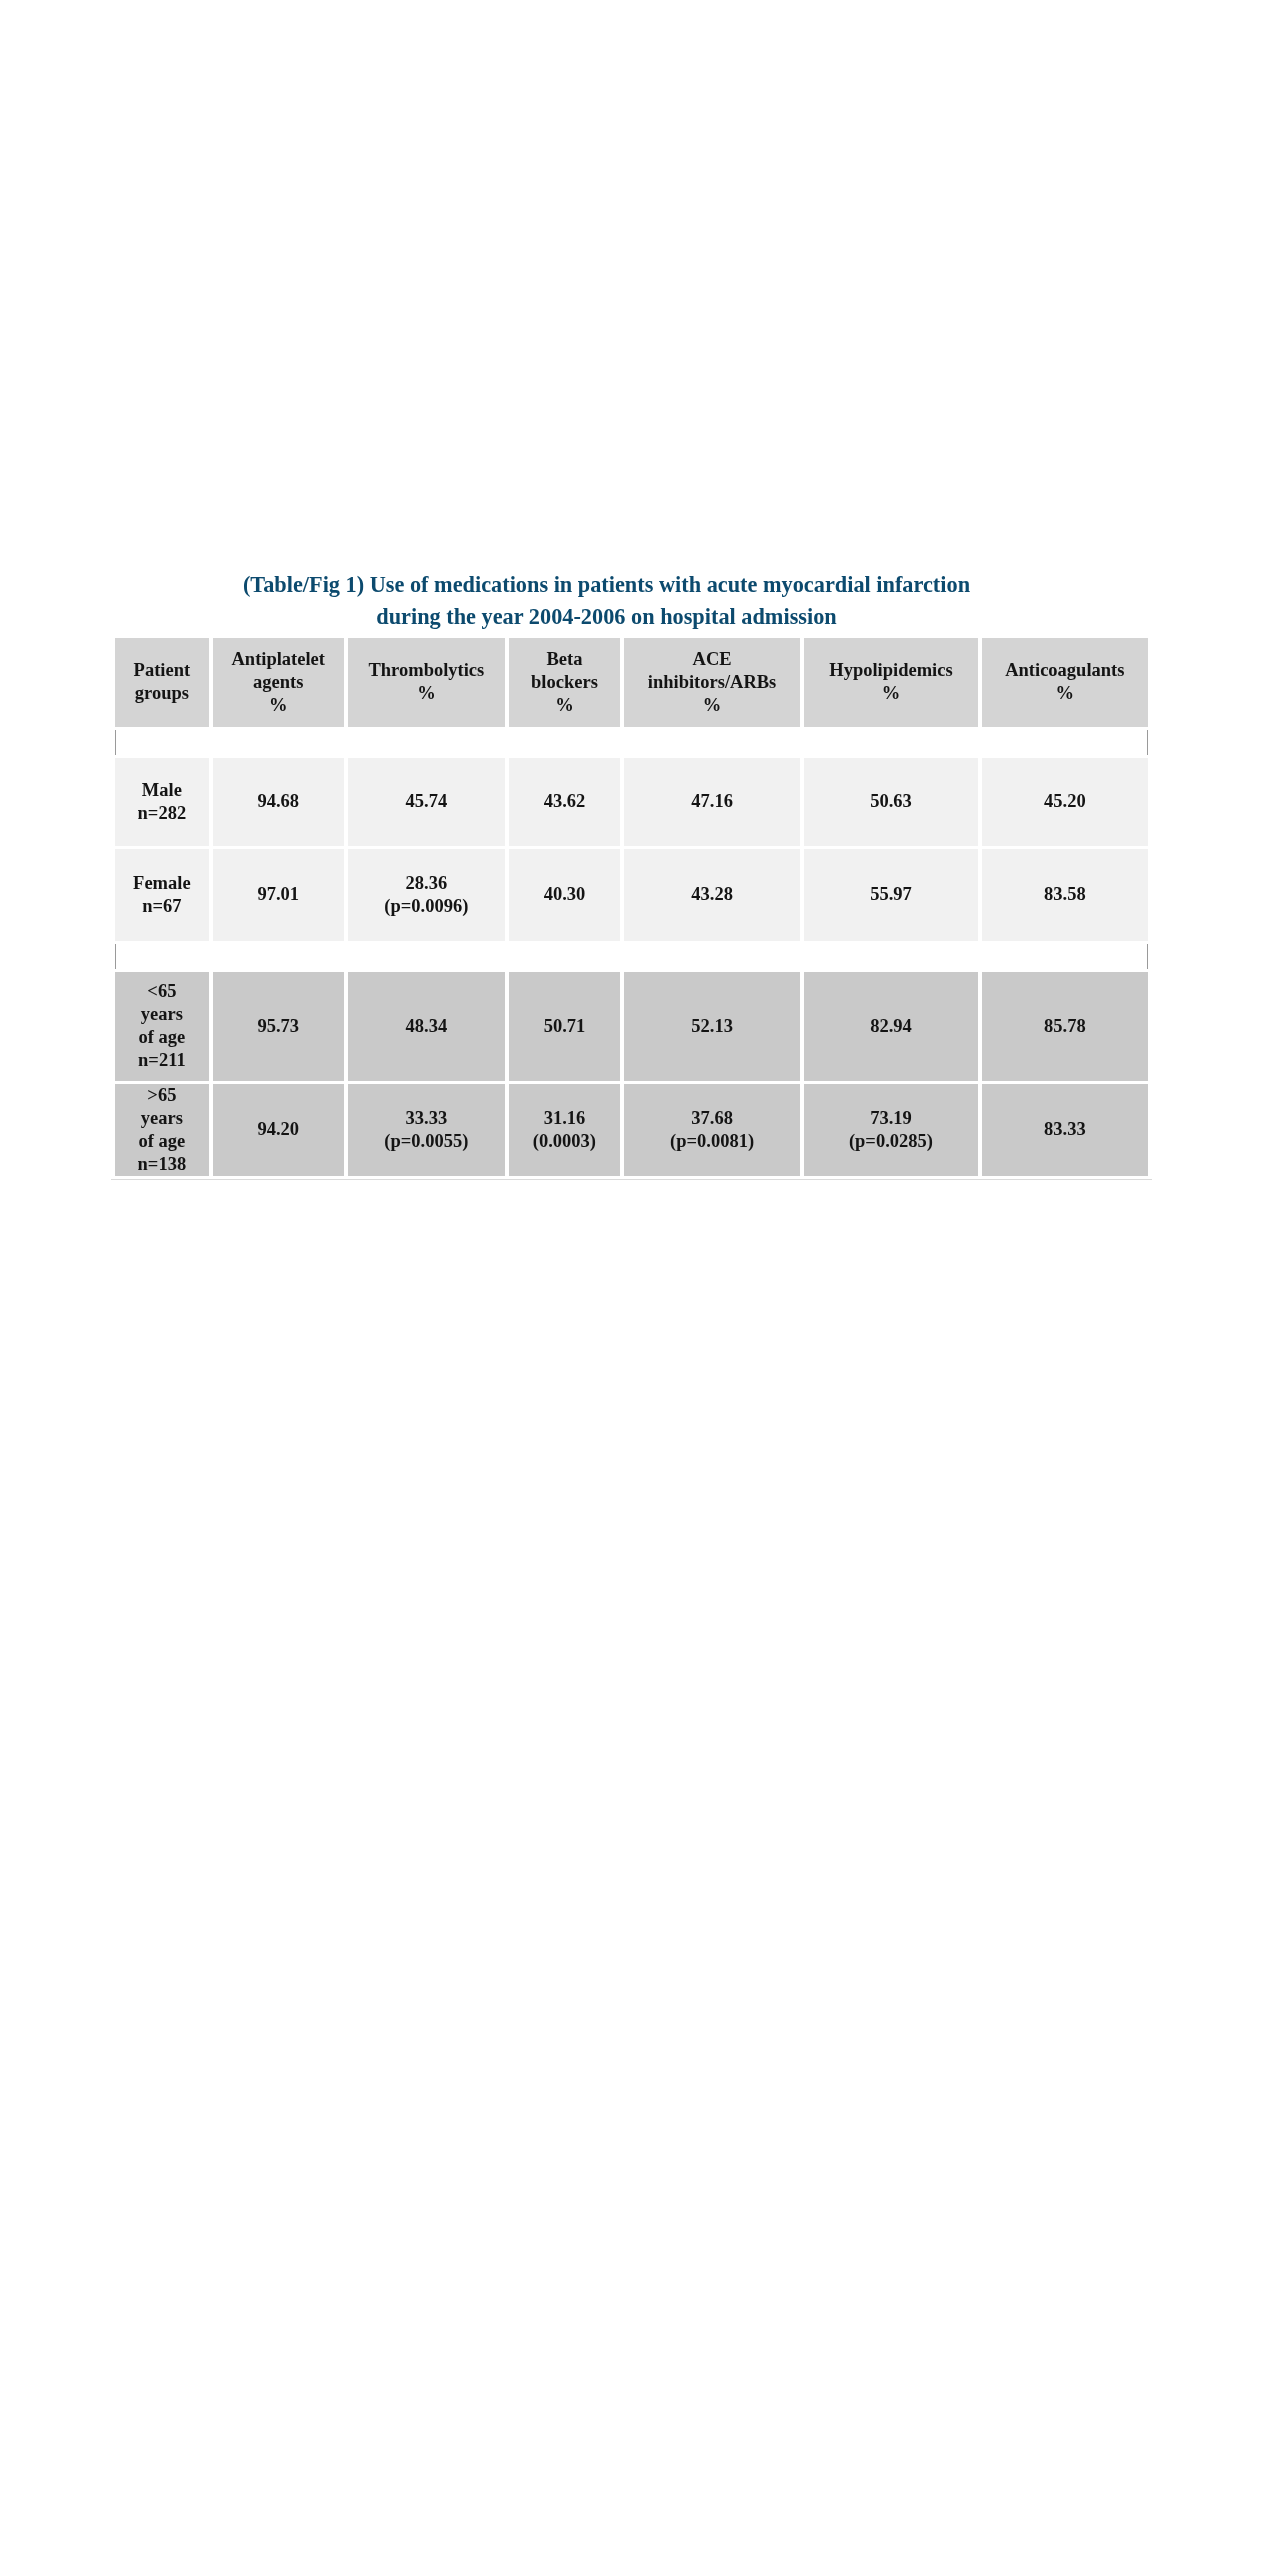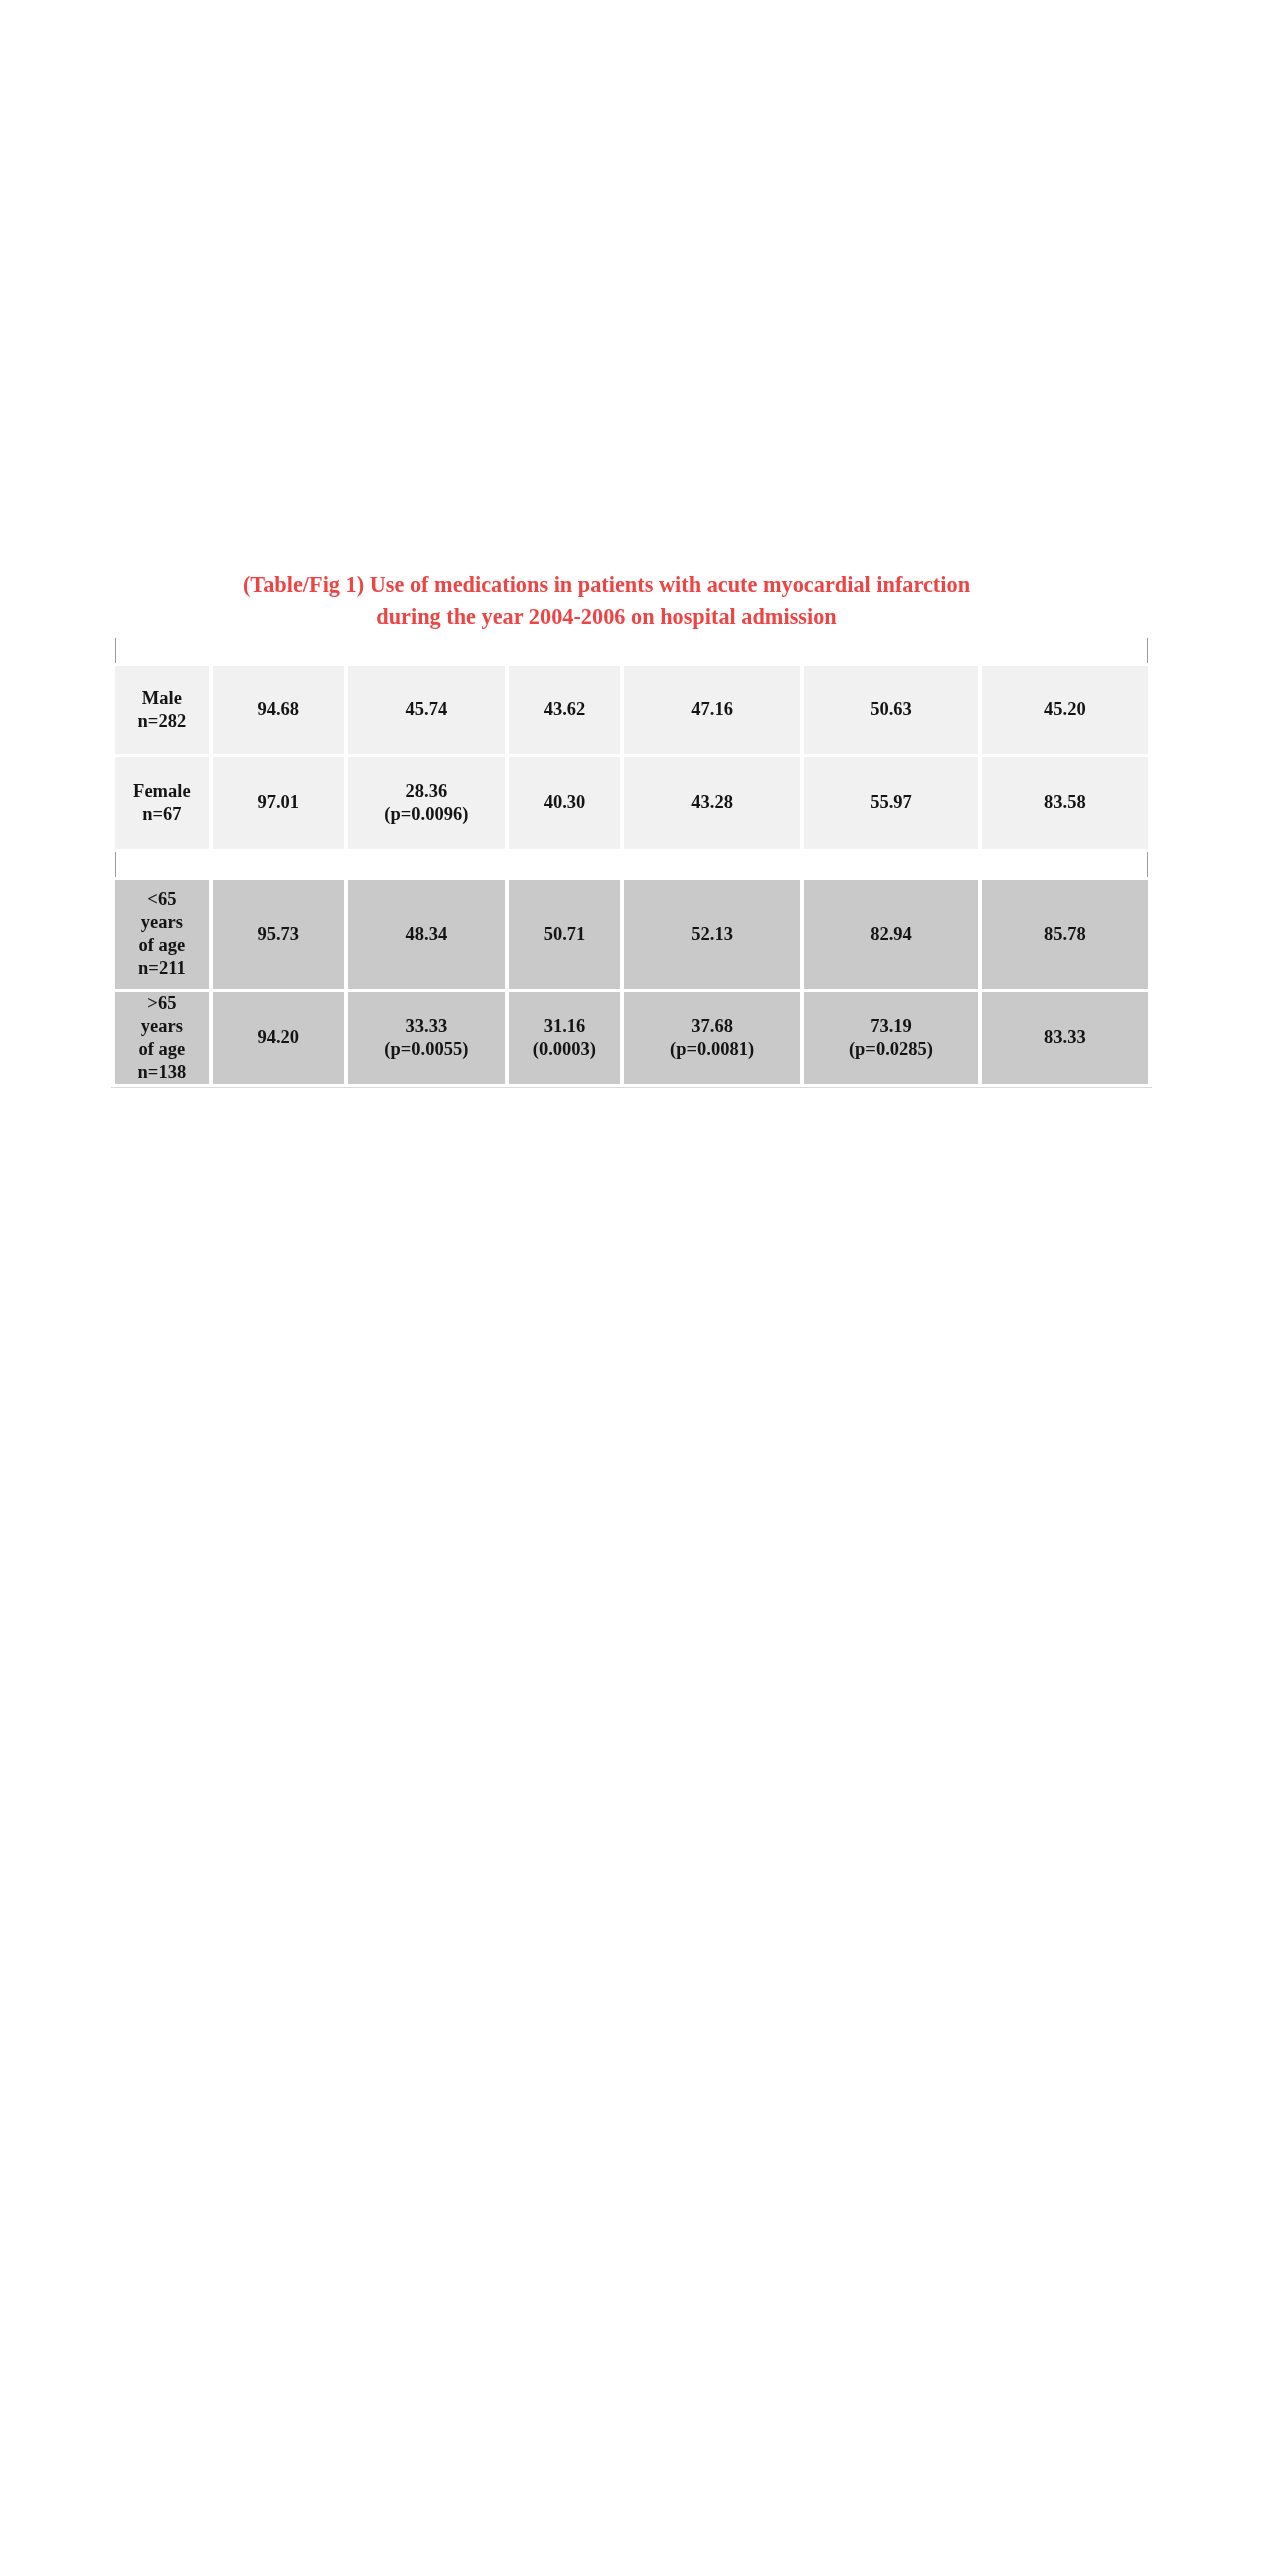--- a/index.html
+++ b/index.html
@@ -16,21 +16,21 @@
     top: 569px;
     width: 1041px;
   }
   .doc-title {
     position: relative;
     left: -25px;
     text-align: center;
     font-weight: bold;
     font-size: 22.3px;
     line-height: 32px;
-    color: #ef4444;
+    color: #0c4a6e;
     margin: 0 0 1.9px 0;
   }
   table.med {
     border-collapse: separate;
     border-spacing: 4.9px 3.9px;
     width: 1041px;
     table-layout: fixed;
     margin: 0;
   }
   .med th, .med td {
@@ -77,20 +77,39 @@
     <colgroup>
       <col style="width:93px">
       <col style="width:130px">
       <col style="width:156px">
       <col style="width:110px">
       <col style="width:175px">
       <col style="width:172px">
       <col style="width:165px">
     </colgroup>
     <tbody>
+      <tr class="head">
+        <th>Patient
+groups</th>
+        <th>Antiplatelet
+agents
+%</th>
+        <th>Thrombolytics
+%</th>
+        <th>Beta
+blockers
+%</th>
+        <th>ACE
+inhibitors/ARBs
+%</th>
+        <th>Hypolipidemics
+%</th>
+        <th>Anticoagulants
+%</th>
+      </tr>
 
       <tr class="spacer">
         <td colspan="7"></td>
       </tr>
 
       <tr class="r-light row-male">
         <td>Male
 n=282</td>
         <td>94.68</td>
         <td>45.74</td>

